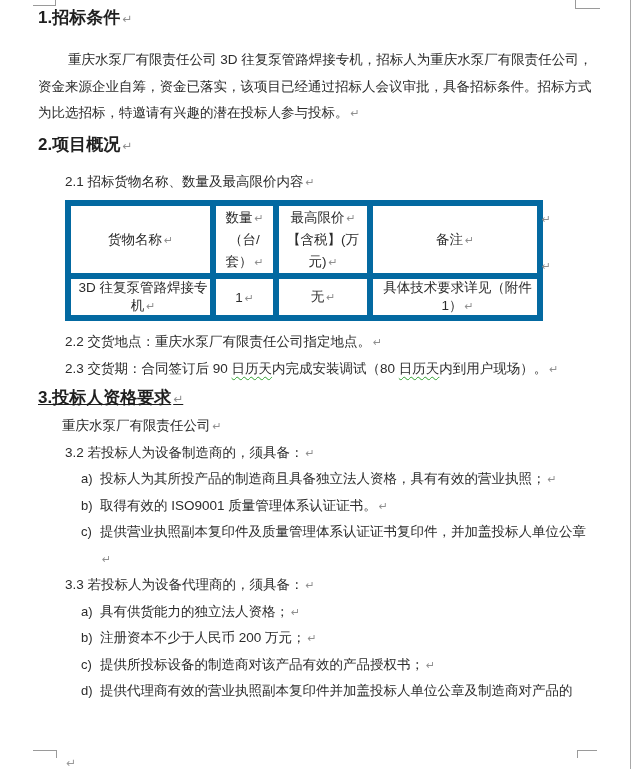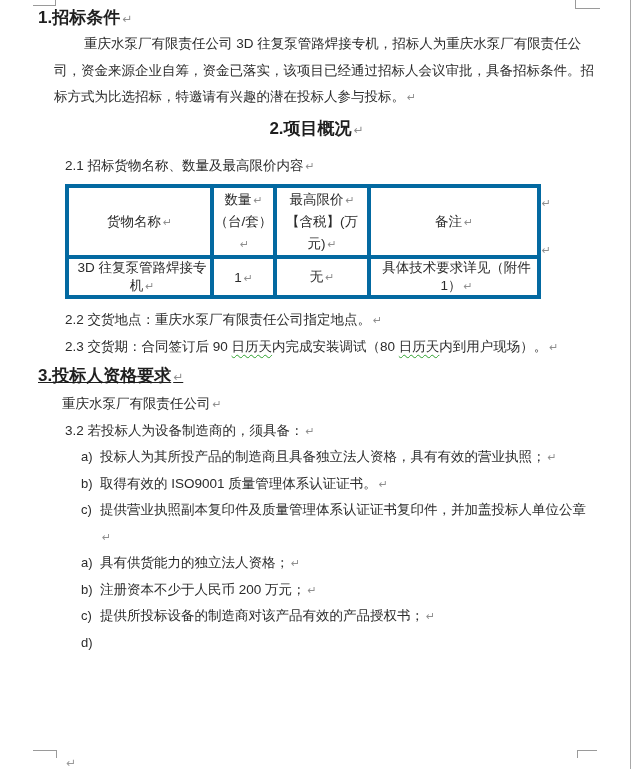--- a/index.html
+++ b/index.html
@@ -8,43 +8,43 @@
     position:relative;
     width:634px; height:769px;
     background:#ffffff;
     overflow:hidden;
     font-family:"Liberation Sans","DejaVu Sans",sans-serif;
     color:#2b2b2b;
     padding:6px 39px 0 38px;
   }
   
   .h { font-size:17px; font-weight:700; line-height:24px; color:#1f1f1f; white-space:nowrap; }
-  .h1m { margin-bottom:0; }
-  .h2m { margin-top:6px; margin-bottom:11px;text-align:center; }
+  .h1m { margin-bottom:16px; }
+  .h2m { margin-top:6px; margin-bottom:11px; }
   .h3m { margin-top:4px; margin-bottom:2px;text-decoration:underline; }
   
   .b { font-size:13.5px; line-height:26.5px; }
-  .ind30 { text-indent:30px;margin-left:16px; }
+  .ind30 { text-indent:30px; }
   .ind27 { text-indent:27px; }
   .ind24 { text-indent:24px; }
   
   .pm { color:#8f8f8f; font-size:11px; font-weight:400; padding-left:2px; }
   .h .pm { font-size:12px; }
   
   .wavy {
     text-decoration-line:underline;
     text-decoration-style:wavy;
     text-decoration-color:#2da02d;
     text-decoration-thickness:1px;
     text-underline-offset:3px;
   }
   
   .tblwrap { position:relative; margin-left:27px; margin-top:5px; margin-bottom:8px; width:474px; }
   table.goods { border-collapse:collapse; table-layout:fixed; width:472px; }
-  table.goods td { border:4px solid #0369a1; font-size:13.5px; vertical-align:middle; }
+  table.goods td { border:6px solid #0369a1; font-size:13.5px; vertical-align:middle; }
   tr.thead td { height:48px; text-align:center; line-height:22px; padding-top:1px; }
   tr.tdata td { height:39px; text-align:center; }
   td.lft { text-align:left; padding-left:5px; }
   .rowend { position:absolute; color:#8f8f8f; font-size:11px; }
   
   .li { position:relative; margin-left:62px; font-size:13.5px; line-height:26.5px; }
   .li .lab { position:absolute; left:-19px; top:0; font-size:13px; }
   
   .crop { position:absolute; border-color:#9a9a9a; border-style:solid; border-width:0; }
   .crop.tl { left:33px; top:0;   width:23px; height:6px; border-bottom-width:1px; border-right-width:1px; }
@@ -116,19 +116,20 @@
 
   <div class="b ind24"><span>重庆水泵厂有限责任公司</span><span class="pm">↵</span></div>
 
 
   <div class="b ind27"><span>3.2 若投标人为设备制造商的，须具备：</span><span class="pm">↵</span></div>
 
   <div class="li"><span class="lab">a)</span><span>投标人为其所投产品的制造商且具备独立法人资格，具有有效的营业执照；</span><span class="pm">↵</span></div>
   <div class="li"><span class="lab">b)</span><span>取得有效的 ISO9001 质量管理体系认证证书。</span><span class="pm">↵</span></div>
   <div class="li"><span class="lab">c)</span><span>提供营业执照副本复印件及质量管理体系认证证书复印件，并加盖投标人单位公章</span><span class="pm">↵</span></div>
 
+  <div class="b ind27"><span>3.3 若投标人为设备代理商的，须具备：</span><span class="pm">↵</span></div>
 
   <div class="li"><span class="lab">a)</span><span>具有供货能力的独立法人资格；</span><span class="pm">↵</span></div>
   <div class="li"><span class="lab">b)</span><span>注册资本不少于人民币 200 万元；</span><span class="pm">↵</span></div>
   <div class="li"><span class="lab">c)</span><span>提供所投标设备的制造商对该产品有效的产品授权书；</span><span class="pm">↵</span></div>
-  <div class="li"><span class="lab">d)</span></div>
+  <div class="li"><span class="lab">d)</span><span>提供代理商有效的营业执照副本复印件并加盖投标人单位公章及制造商对产品的</span></div>
 
 </div>
 
 </body></html>

